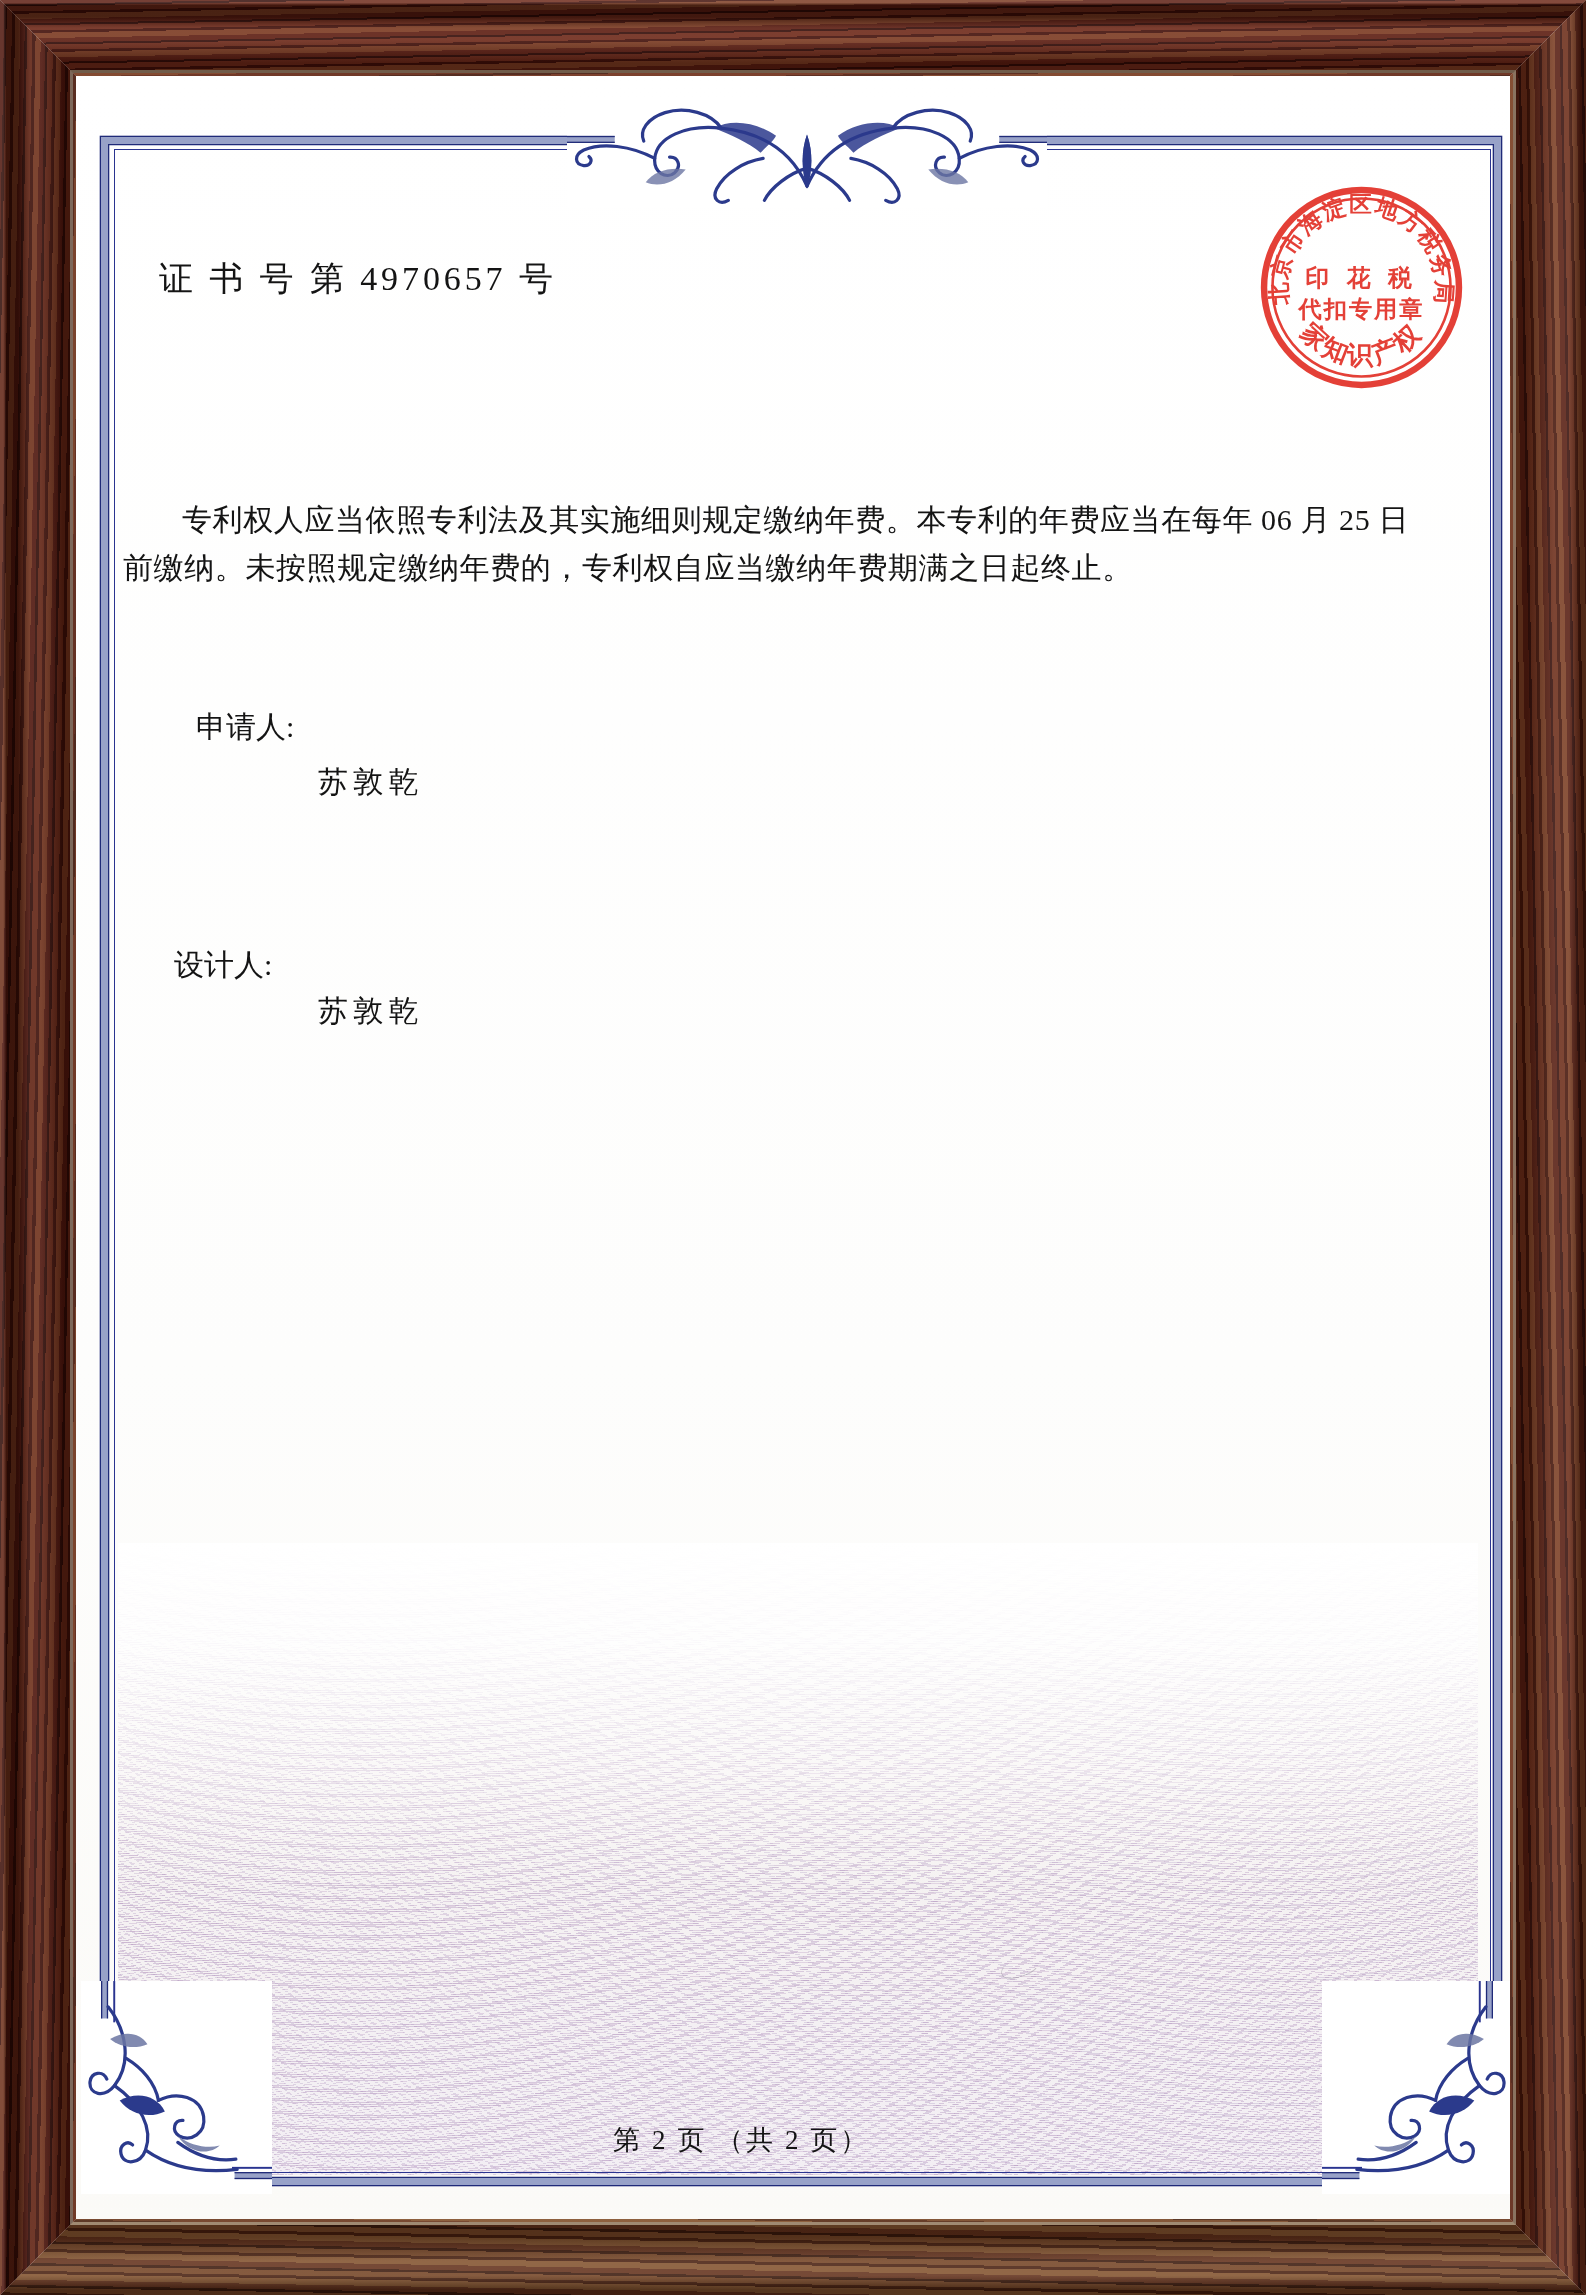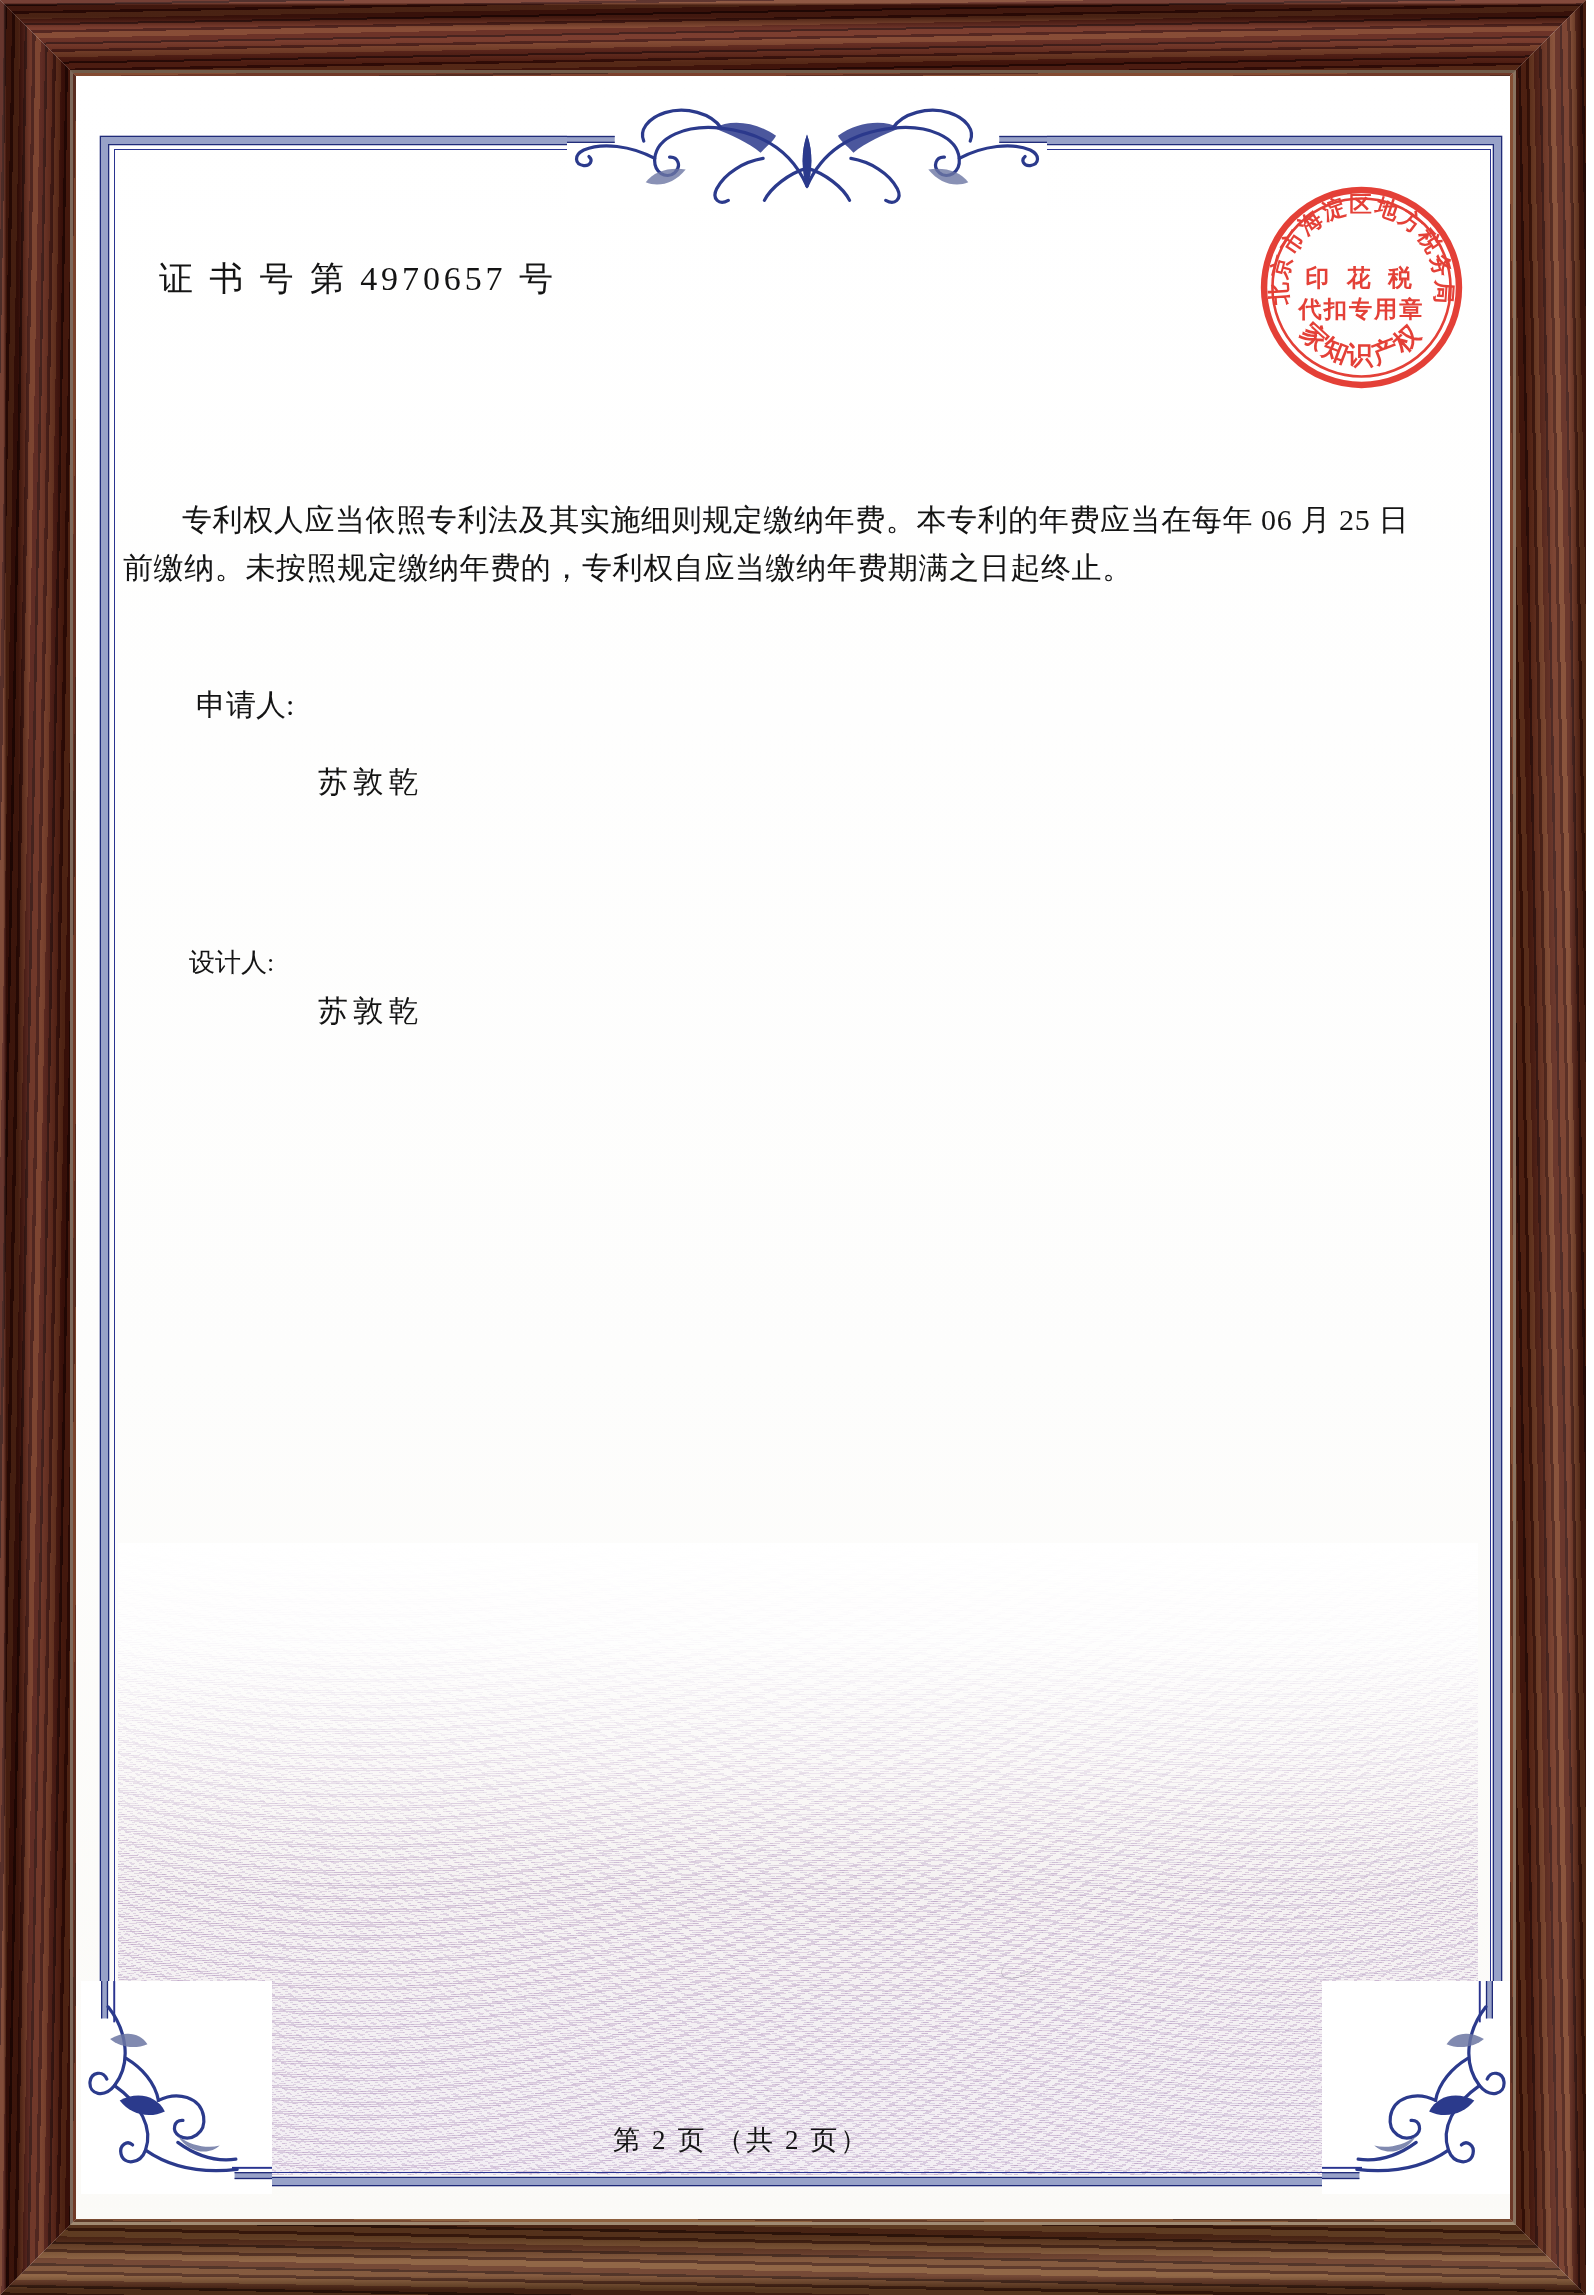--- a/index.html
+++ b/index.html
@@ -31,23 +31,23 @@
   .flourish.bl{left:81px;top:1981px;}
   .flourish.br{left:1322px;top:1981px;transform:scaleX(-1);}
   .ornament-top svg,.flourish svg{display:block;width:100%;height:100%;}
 
   
   .txt{position:absolute;color:#141414;line-height:1;white-space:nowrap;z-index:6;}
   .cert-no{left:159px;top:262px;font-size:34px;letter-spacing:3.9px;}
   .para{left:123px;top:496px;width:1286px;font-size:30px;line-height:48px;
         text-indent:59px;text-align:justify;white-space:normal;letter-spacing:0.6px;}
   .intro{left:194px;top:677px;font-size:30px;letter-spacing:0.6px;}
-  .label-applicant{left:196px;top:690px;font-size:30px;}
+  .label-applicant{left:196px;top:712px;font-size:30px;}
   .name-applicant{left:318px;top:767px;font-size:30px;letter-spacing:5.2px;}
-  .label-designer{left:189px;top:950px;font-size:26px;}
+  .label-designer{left:174px;top:950px;font-size:30px;}
   .name-designer{left:318px;top:996px;font-size:30px;letter-spacing:5.2px;}
   .footer{left:613px;top:2127px;font-size:27px;letter-spacing:2.6px;}
 
   
   .stamp{position:absolute;left:1255px;top:181px;width:213px;height:213px;z-index:7;opacity:.93;}
   .stamp text{font-family:"Liberation Serif","DejaVu Serif",serif;font-weight:bold;}
   .stamp .arc-top{font-size:35px;letter-spacing:3px;}
   .stamp .arc-bottom{font-size:40px;letter-spacing:4px;}
   .stamp .c1{font-size:37px;letter-spacing:9px;}
   .stamp .c2{font-size:36px;letter-spacing:3px;}

